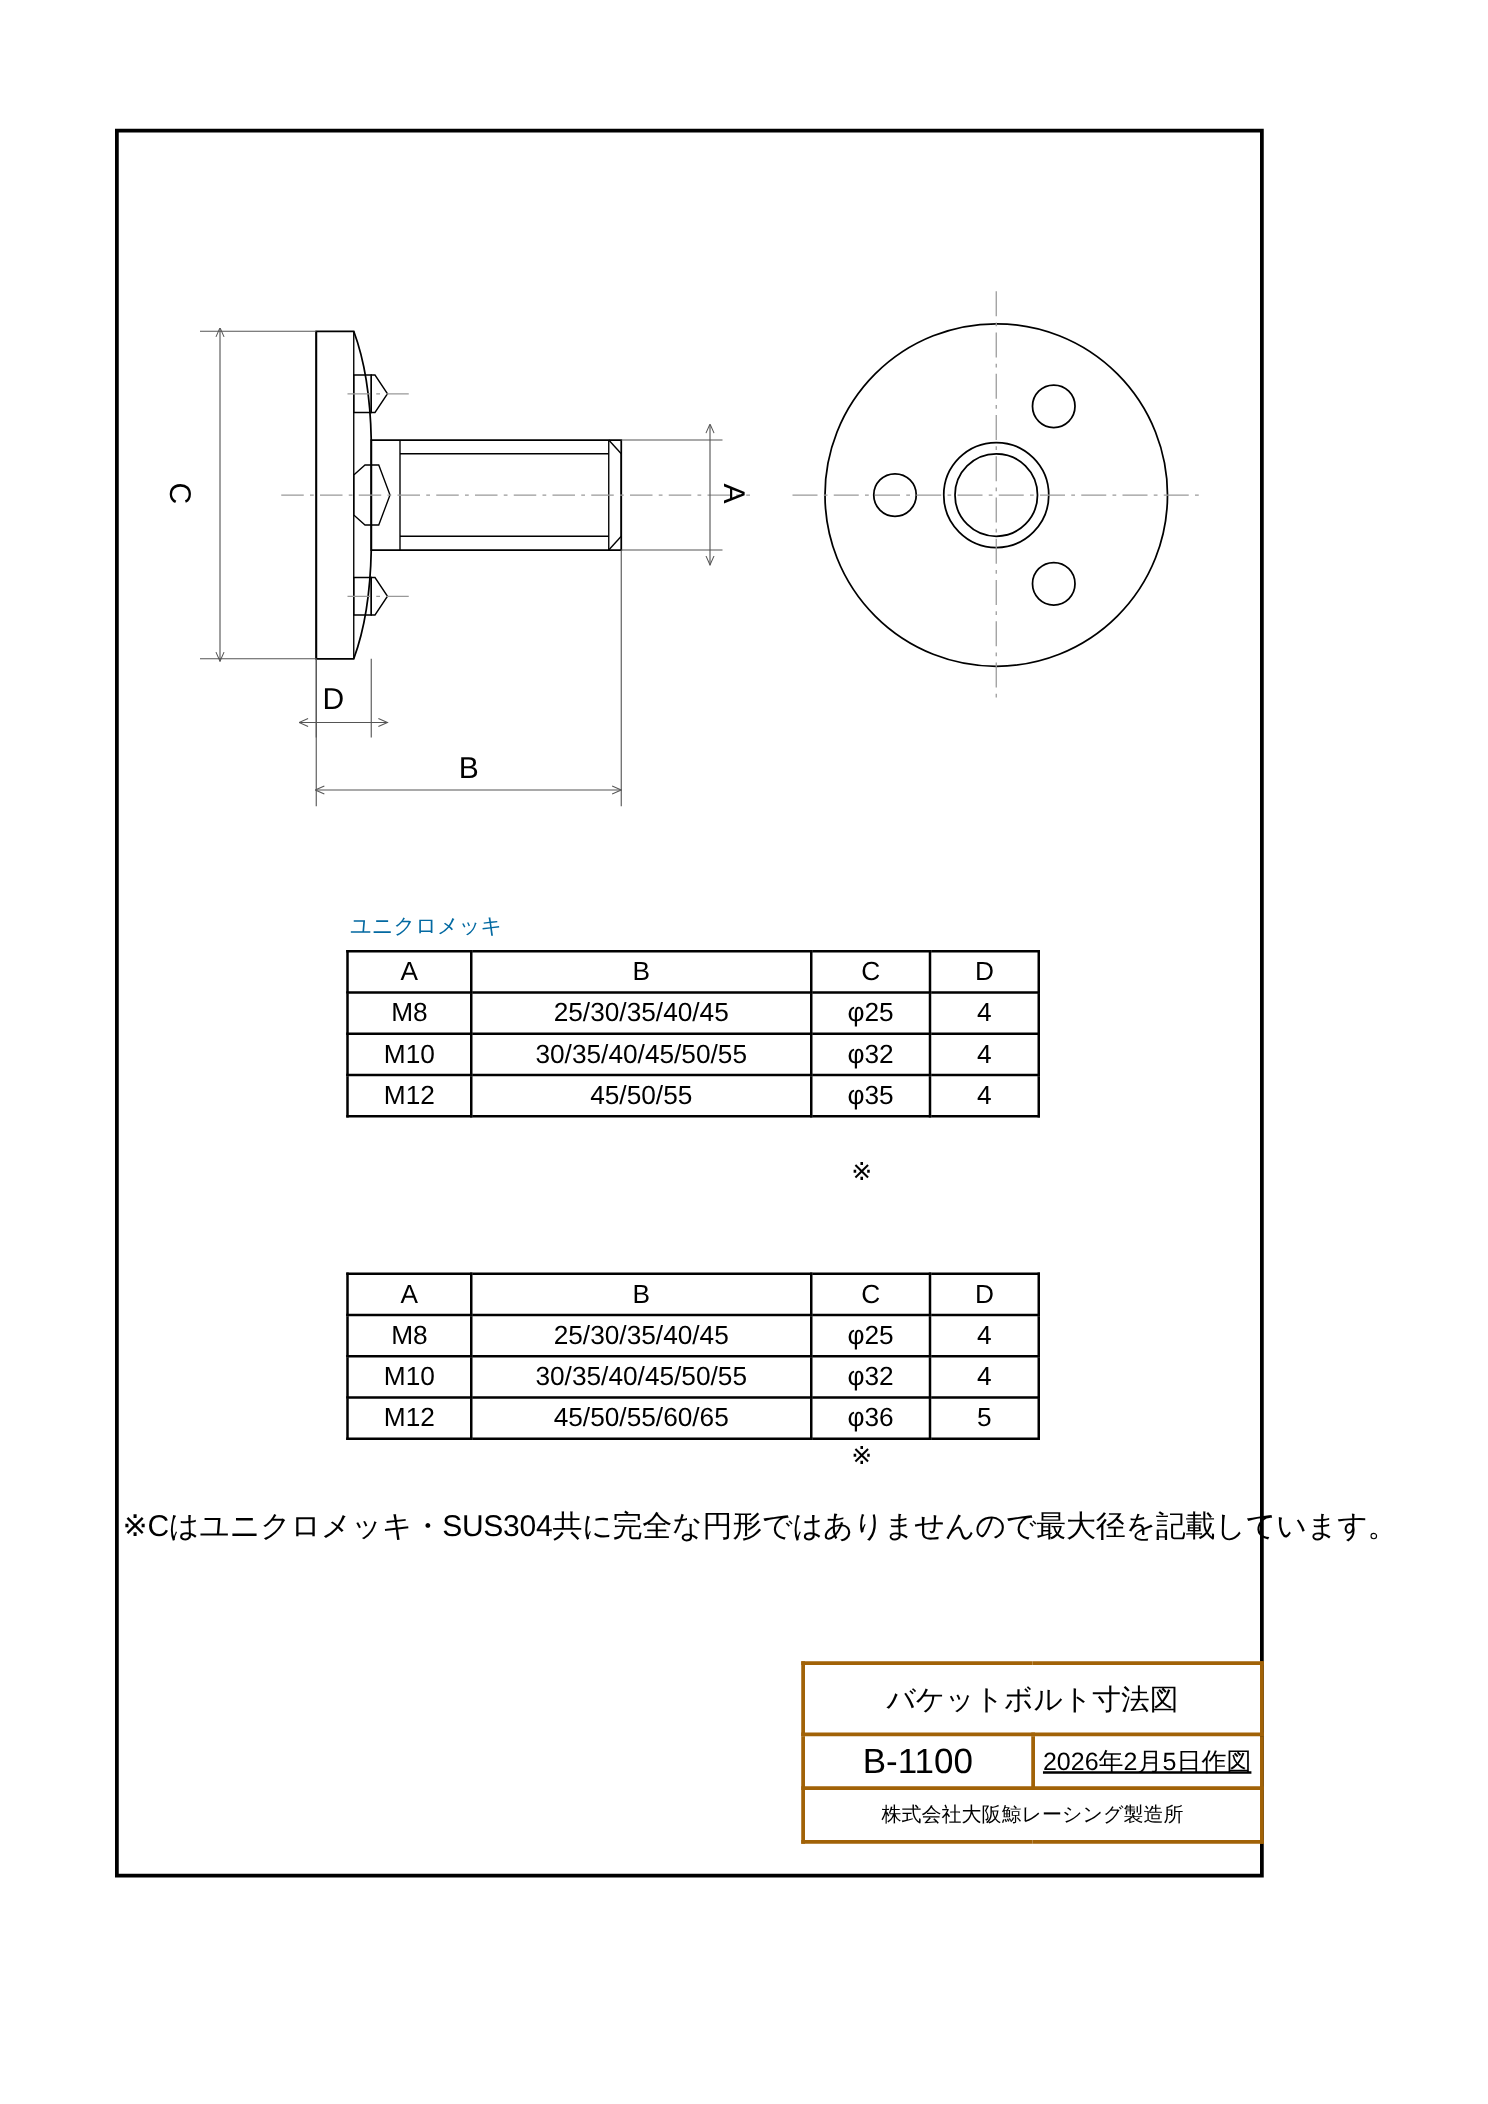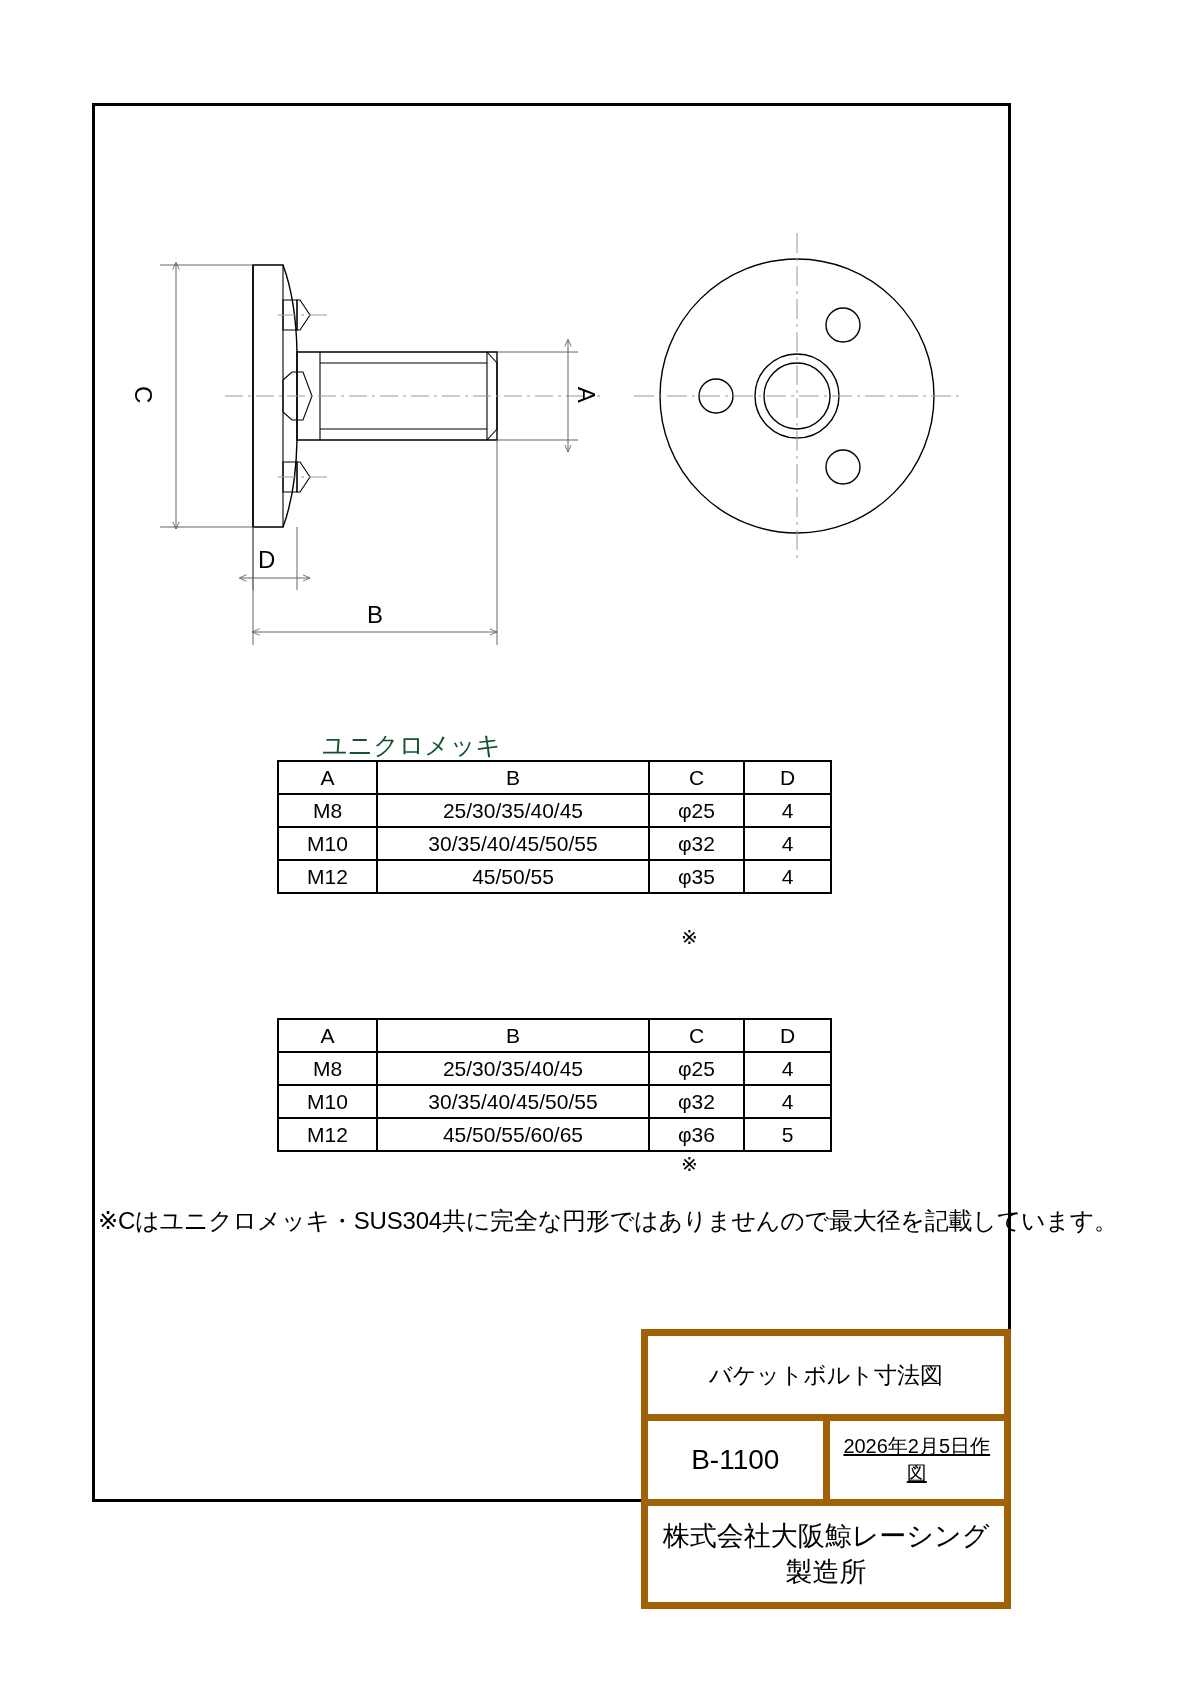--- a/index.html
+++ b/index.html
@@ -45,25 +45,24 @@
     letter-spacing: 0.5px;
     color: #000;
     line-height: 1;
     white-space: nowrap;
   }
   .rot-cw { transform: rotate(90deg); transform-origin: center center; }
 
   
   .table-caption {
     position: absolute;
-    font-size: 25px;
+    font-size: 17px;
     font-family: "Liberation Sans", "DejaVu Sans", sans-serif;
     white-space: nowrap;
-    color: #14532d;
-    margin-left: 42px;
+    color: #0369a1;
   }
   table.spec {
     position: absolute;
     border-collapse: collapse;
     background: #fff;
     table-layout: fixed;
   }
   table.spec td, table.spec th {
     border: 2px solid #000;
     text-align: center;
@@ -103,32 +102,32 @@
   
   #title-block {
     position: absolute;
     left: 641px;
     top: 1329px;
     width: 370px;
     border-collapse: collapse;
     table-layout: fixed;
   }
   #title-block td {
-    border: 7px solid #a16207;
+    border: 3px solid #a16207;
     text-align: center;
     vertical-align: middle;
     font-size: 22px;
     color: #000;
     font-family: "Liberation Sans", "DejaVu Sans", sans-serif;
-    padding: 12px;
+    padding: 0;
   }
   #title-block .tb-title { height: 54px; font-size: 23px; }
   #title-block .tb-no    { height: 40px; width: 178px; font-size: 28px; }
   #title-block .tb-date  { height: 40px; font-size: 20px; text-decoration: underline; }
-  #title-block .tb-maker { height: 40px; font-size: 27px; margin-top: 28px; }
+  #title-block .tb-maker { height: 40px; font-size: 16px; margin-top: 28px; }
 </style>
 </head>
 <body>
 
 <div id="sheet-frame"></div>
 
 <div id="drawing-area">
   <svg width="1190" height="1683" viewBox="0 0 1190 1683" xmlns="http://www.w3.org/2000/svg">
 
     <defs>

